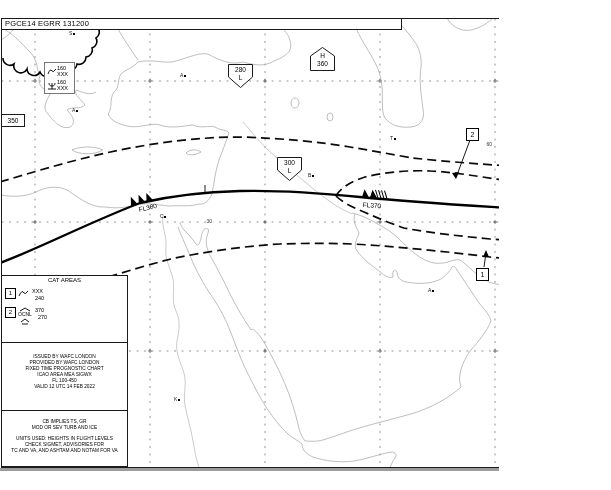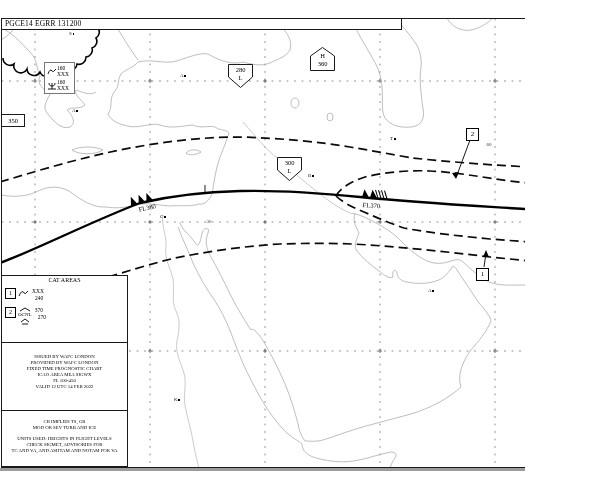--- a/index.html
+++ b/index.html
@@ -1,17 +1,17 @@
 <!DOCTYPE html>
 <html><head>
 <meta charset="utf-8">
 <style>
   html,body{margin:0;padding:0;background:#fff;}
   .page{position:relative;width:499px;height:490px;background:#fff;overflow:hidden;
-        font-family:Liberation Serif, serif;color:#000;padding-left:26px;}
+        font-family:Liberation Sans, sans-serif;color:#000;}
   .abs{position:absolute;}
   .chart-border{left:1px;top:18px;width:607px;height:448px;border:1px solid #1a1a1a;background:transparent;}
   .title-box{left:1px;top:18px;width:396px;height:10px;border:1px solid #1a1a1a;background:#fff;
              font-size:7.5px;line-height:10px;padding-left:3px;letter-spacing:.2px;}
   .bottom-strip{left:0;top:468px;width:611px;height:2.5px;background:#9c9c9c;}
   svg{display:block;}
   .coast{fill:none;stroke:#adadad;stroke-width:.8;}
   .river{fill:none;stroke:#b5b5b5;stroke-width:.7;}
   .grat{stroke:#8d8d8d;stroke-width:1;stroke-dasharray:1 6.5;stroke-linecap:round;fill:none;}
   .plus{stroke:#555;stroke-width:.8;}

